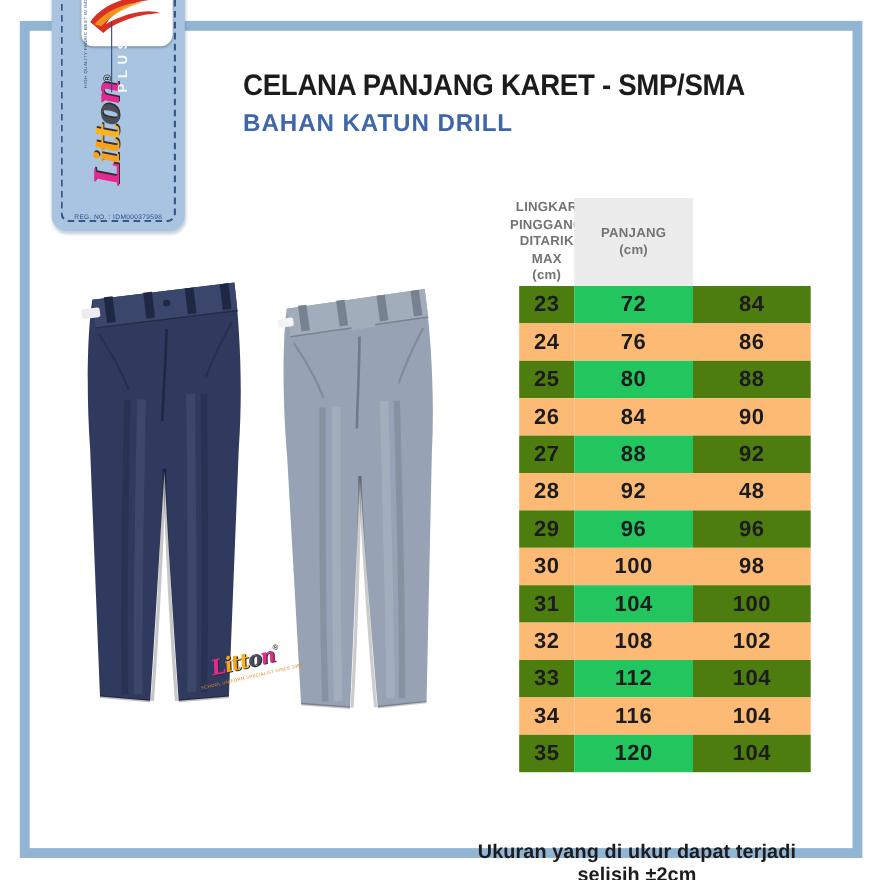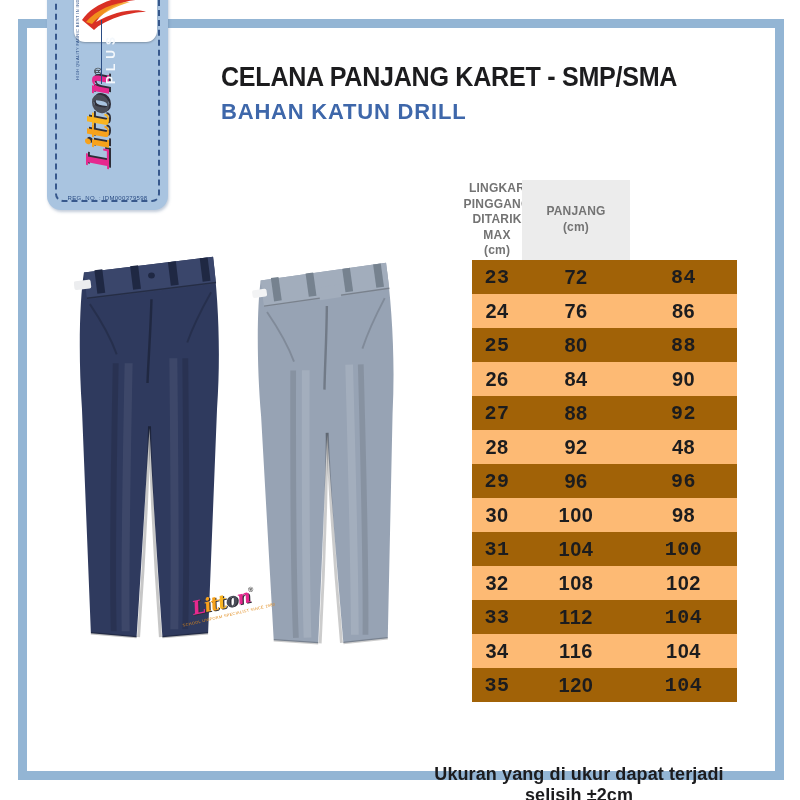--- a/index.html
+++ b/index.html
@@ -82,22 +82,22 @@
     text-align:center;font-weight:bold;color:#737373;background:#ececec;
     font-size:12px;line-height:1.3;padding:0 18px;box-sizing:border-box;letter-spacing:.2px;
   }
   .th.mid{background:#ffffff;}
   .th .unit{font-size:12px;font-weight:bold;}
   .trow{height:34px;}
   .cell{
     display:flex;align-items:center;justify-content:center;
     font-size:20px;font-weight:bold;color:#1c1c1e;letter-spacing:.5px;
   }
-  .trow.light .side{background:#a16207;font-family:Liberation Mono, monospace;}
-  .trow.light .mid{background:#a16207;}
+  .trow.light .side{background:#4d7c0f;}
+  .trow.light .mid{background:#22c55e;}
   .trow.dark  .side{background:#fdba74;}
   .trow.dark  .mid{background:#fdba74;}
   
   .footer-note{
     position:absolute;left:413px;top:744px;width:332px;text-align:center;z-index:4;
     font-size:18px;font-weight:bold;color:#1c1c1e;letter-spacing:.1px;margin-top:20px;
   }
 </style>
 </head>
 <body>

